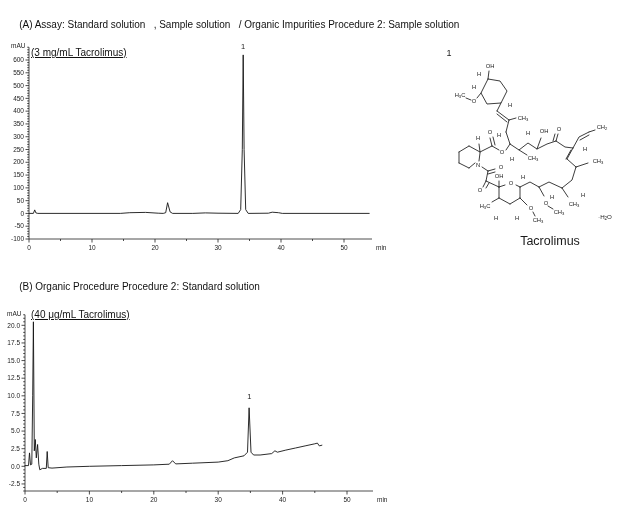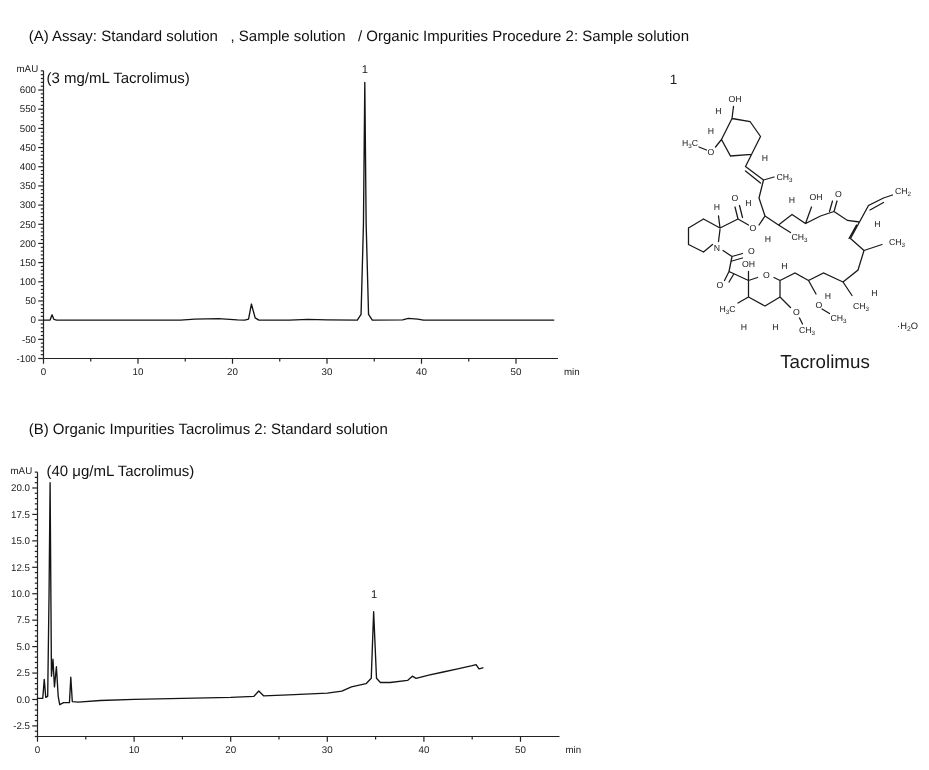--- a/index.html
+++ b/index.html
@@ -1,19 +1,19 @@
 <!DOCTYPE html>
 <html><head>
 <meta charset="utf-8">
 <style>
   html,body{margin:0;padding:0;background:#fff;}
   .page{position:relative;width:619px;height:513px;background:#ffffff;
         font-family:"Liberation Sans",sans-serif;color:#1a1a1a;overflow:hidden;}
   .ptitle{position:absolute;font-size:10px;line-height:14px;white-space:pre;color:#111;}
-  .ptitle .l2{display:block;margin-left:23px;}
+  .ptitle .l2{display:block;margin-left:23px;text-decoration:underline;}
   svg{position:absolute;overflow:visible;}
   svg text{font-family:"Liberation Sans",sans-serif;fill:#1a1a1a;}
   .tick-label{font-size:6.5px;fill:#222;}
   .axis-unit{font-size:6.5px;fill:#222;}
   .peak-label{font-size:7.5px;}
   .axis-line,.tick-line{stroke:#222;stroke-width:0.8;fill:none;}
   .trace{stroke:#141414;stroke-width:0.9;fill:none;stroke-linejoin:round;stroke-linecap:round;}
   .bonds{stroke:#1a1a1a;stroke-width:0.85;fill:none;stroke-linecap:round;}
 </style>
 </head>
@@ -220,21 +220,21 @@
         <text x="148" y="165" text-anchor="middle" font-size="5.8"><tspan>O</tspan></text>
         <text x="161" y="174" text-anchor="middle" font-size="5.8"><tspan>CH</tspan><tspan font-size="4.176" dy="1.4">3</tspan><tspan font-size="5.8" dy="-1.4"></tspan></text>
         <text x="176" y="166" text-anchor="middle" font-size="5.8"><tspan>CH</tspan><tspan font-size="4.176" dy="1.4">3</tspan><tspan font-size="5.8" dy="-1.4"></tspan></text>
         <text x="185" y="157" text-anchor="middle" font-size="5.8"><tspan>H</tspan></text>
         <text x="207" y="179" text-anchor="middle" font-size="6.2"><tspan>·H</tspan><tspan font-size="4.4639999999999995" dy="1.4">2</tspan><tspan font-size="6.2" dy="-1.4">O</tspan></text>
         <text x="152" y="205" text-anchor="middle" font-size="12.5"><tspan>Tacrolimus</tspan></text>
       </g>
   </svg>
 
   <div class="ptitle" style="left:8px;top:266px;">
-    <span>(B) Organic Impurities Tacrolimus 2: Standard solution</span>
+    <span>(B) Organic Procedure Procedure 2: Standard solution</span>
     <span class="l2">(40 μg/mL Tacrolimus)</span>
   </div>
 
   <svg id="chart-b" style="left:5px;top:298px;" width="390" height="215" viewBox="0 0 390 215">
       <g>
         <line x1="20" y1="16.75" x2="20" y2="193" class="axis-line"></line>
         <line x1="20" y1="193" x2="368" y2="193" class="axis-line"></line>
         <line x1="18.2" y1="193" x2="20" y2="193" class="tick-line"></line>
         <line x1="18.2" y1="189.475" x2="20" y2="189.475" class="tick-line"></line>
         <line x1="18.2" y1="182.425" x2="20" y2="182.425" class="tick-line"></line>

